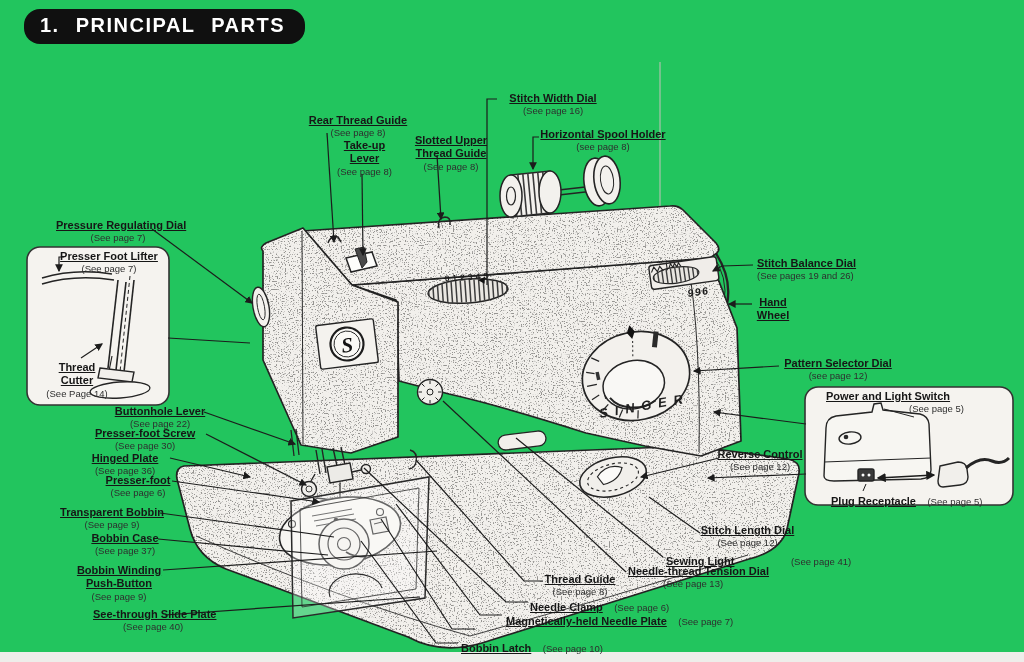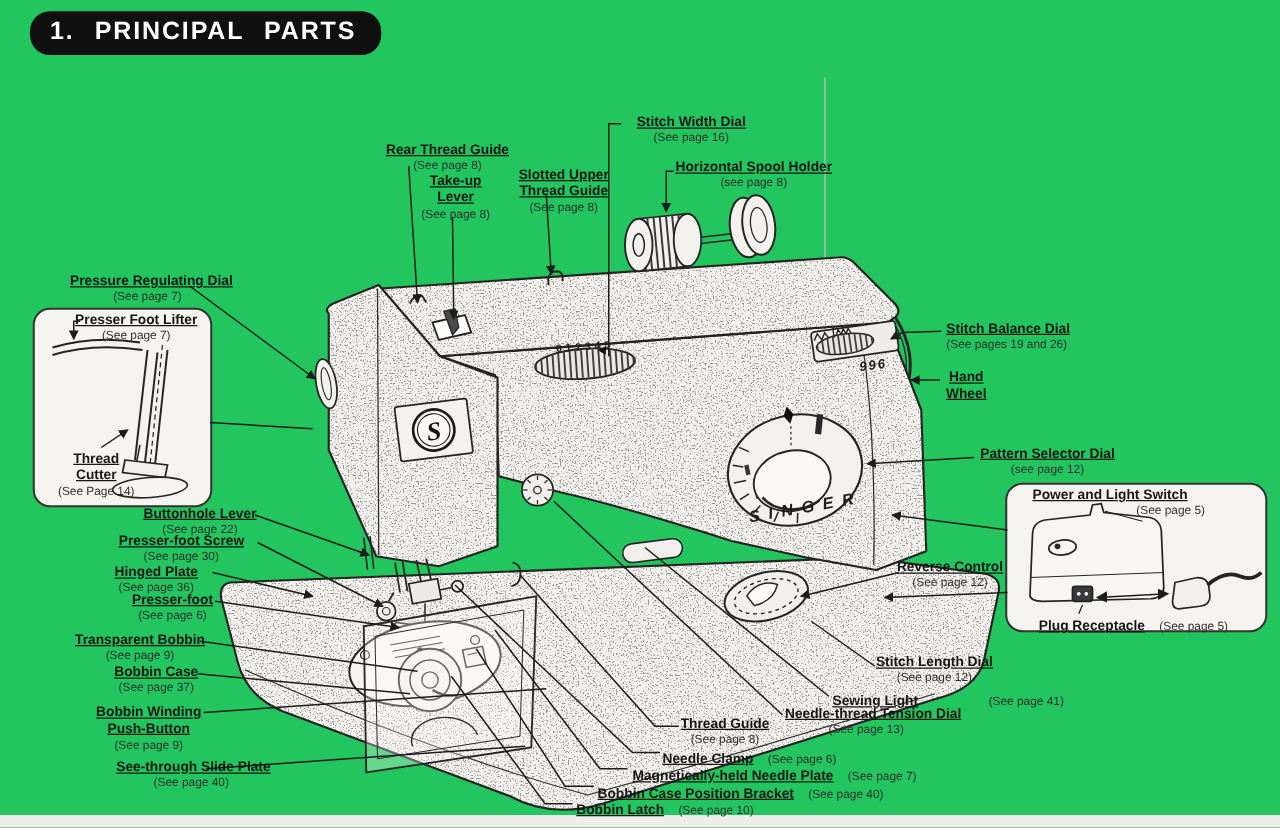--- a/index.html
+++ b/index.html
@@ -377,24 +377,20 @@
     <span class="lr">(See page 8)</span>
   </div>
   <div class="callout inline" id="co-needle-clamp">
     <span class="ln">Needle Clamp</span>
     <span class="lr">(See page 6)</span>
   </div>
   <div class="callout inline" id="co-mag-plate">
     <span class="ln">Magnetically-held Needle Plate</span>
     <span class="lr">(See page 7)</span>
   </div>
-  <div class="callout inline" id="co-bracket">
-    <span class="ln">Bobbin Case Position Bracket</span>
-    <span class="lr">(See page 40)</span>
-  </div>
   <div class="callout inline" id="co-latch">
     <span class="ln">Bobbin Latch</span>
     <span class="lr">(See page 10)</span>
   </div>
   <div class="callout nw" id="co-pressure">
     <span class="ln">Pressure Regulating Dial</span>
     <span class="lr">(See page 7)</span>
   </div>
   <div class="callout nw" id="co-lifter">
     <span class="ln">Presser Foot Lifter</span>

